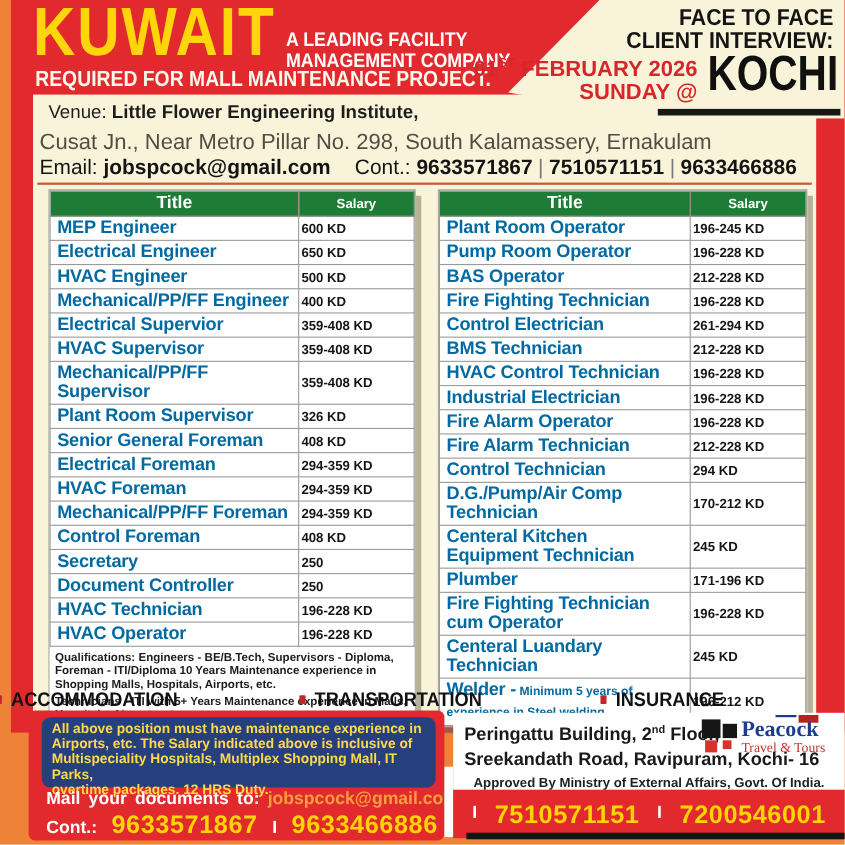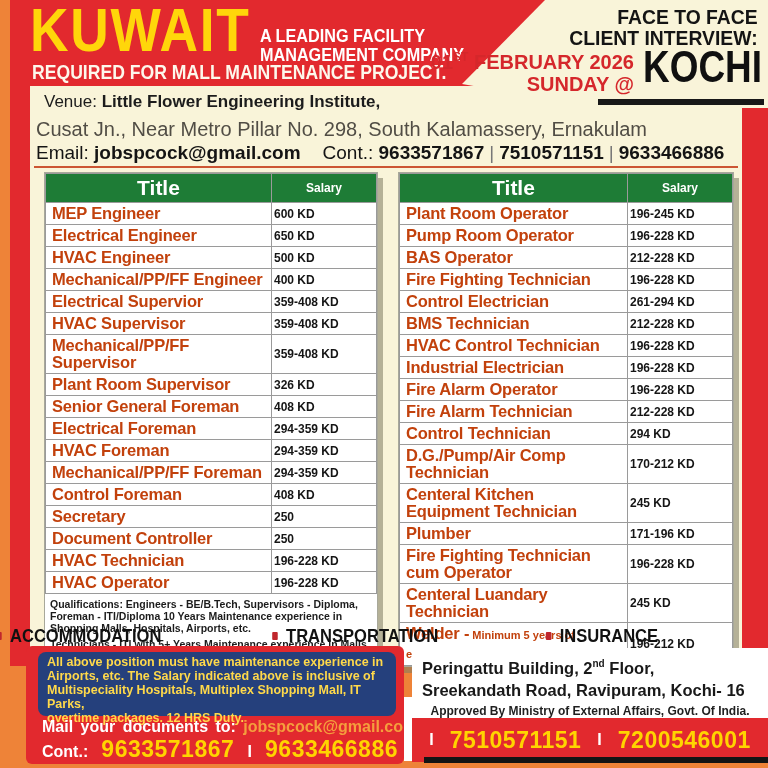--- a/index.html
+++ b/index.html
@@ -30,24 +30,24 @@
   .venue-line3 .gap{display:inline-block;width:22px;}
   .vsep{color:#777;font-weight:400;padding:0 5px;}
   .venue-divider{position:absolute;left:34px;top:166px;width:704px;height:2px;background:#cc5533;}
 
   
   .table-box{position:absolute;top:172px;background:#fff;border:1px solid #a8a89a;box-shadow:5px 6px 0 rgba(125,122,96,0.55);}
   .left-box{left:44px;width:332px;}
   .right-box{left:398px;width:334px;}
   .jobs-table{width:100%;border-collapse:collapse;}
   .jobs-table th{background:#1e7c36;color:#fff;border:1px solid #9a9a9a;padding:2px 4px;}
-  .th-title{font-size:21px;margin-top:24px;}
+  .th-title{font-size:16px;margin-top:24px;}
   .th-salary{font-size:12px;width:96px;}
   .jobs-table td{border:1px solid #9a9a9a;}
-  .t-title{color:#c2410c;font-weight:800;font-size:16.5px;line-height:17px;padding:2px 6px;letter-spacing:-0.2px;}
+  .t-title{color:#0369a1;font-weight:800;font-size:16.5px;line-height:17px;padding:2px 6px;letter-spacing:-0.2px;}
   .t-salary{color:#151515;font-weight:800;font-size:12px;text-align:left;width:96px;padding:1px 2px;}
   .left-box tr{height:22px;}
   .right-box tr{height:19px;}
   .t-note{font-size:11px;font-weight:700;letter-spacing:0;}
   .notes{padding:4px 5px 5px 5px;color:#1c1c1c;font-weight:700;font-size:10.5px;line-height:12px;}
   .notes .n2{margin-top:4px;}
 
   
   .benefits{position:absolute;left:30px;top:621px;width:592px;height:30px;display:flex;justify-content:center;align-items:center;gap:96px;}
   .benefit-item{display:flex;align-items:center;gap:9px;font-weight:900;font-size:18px;color:#111;transform:scaleX(0.92);}
@@ -310,20 +310,31 @@
       <span class="phone">9633466886</span>
     </div>
 
   <div class="white-divider"></div>
 
   <div class="agency-box">
     <div class="agency-addr">
       <div><span>Peringattu Building, 2</span><sup>nd</sup><span> Floor,</span></div>
       <div>Sreekandath Road, Ravipuram, Kochi- 16</div>
     </div>
+    <div class="peacock">
+      <div class="pk-sq1"></div>
+      <div class="pk-sq2"></div>
+      <div class="pk-sq3"></div>
+      <div class="pk-sq4"></div>
+      <div class="pk-text">
+        <div class="pk-tag"></div>
+        <div class="pk-name"><span>Pea</span><span class="oline">co</span><span>ck</span></div>
+        <div class="pk-sub">Travel &amp; Tours</div>
+      </div>
+    </div>
     <div class="approved">Approved By Ministry of External Affairs, Govt. Of India.</div>
   </div>
 
   <div class="footer-strip" id="footer-strip">
       <span class="psep">I</span>
       <span class="phone">7510571151</span>
       <span class="psep">I</span>
       <span class="phone">7200546001</span>
     </div>
   <div class="strip-bar"></div>

